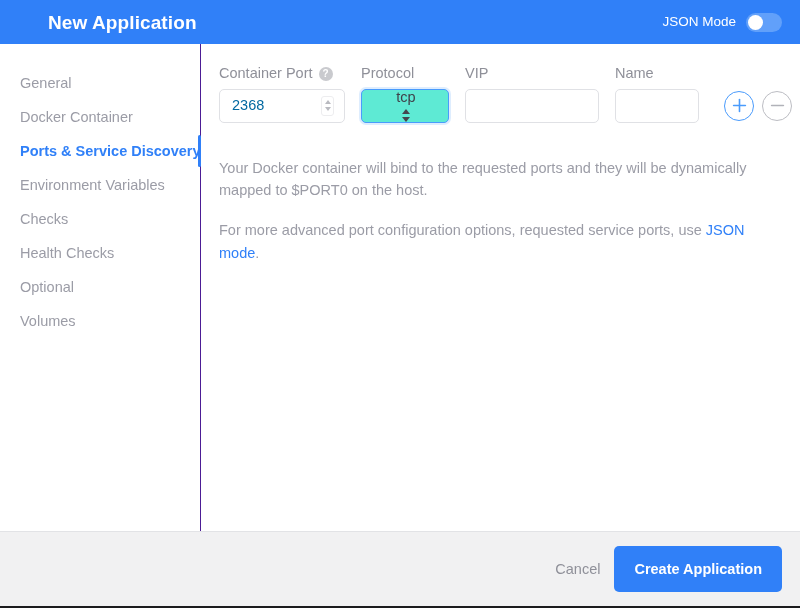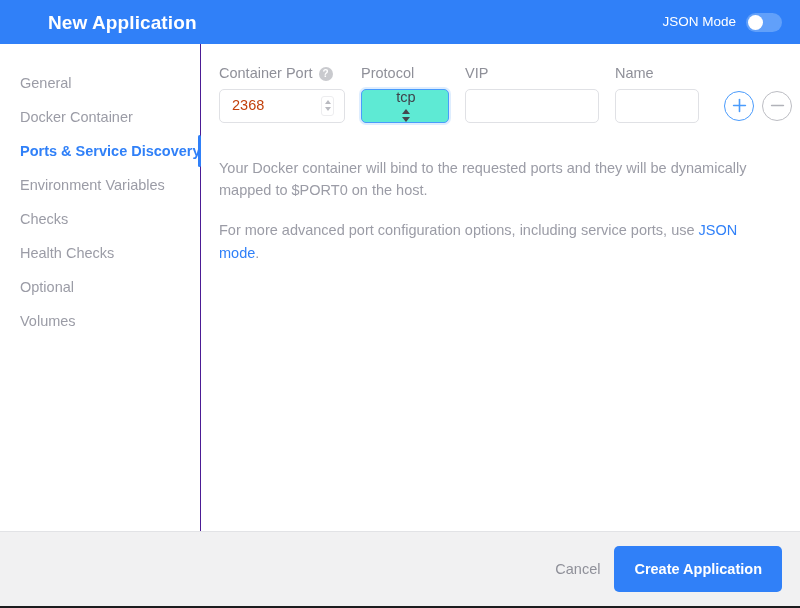--- a/index.html
+++ b/index.html
@@ -161,21 +161,21 @@
 
   .input-box {
     height: 34px;
     border: 1px solid #e0e1e5;
     border-radius: 5px;
     background: #ffffff;
     display: flex;
     align-items: center;
     padding: 0 10px 0 12px;
     font-size: 14.5px;
-    color: #c2410c;
+    color: #0369a1;
   }
   .input-box .val { flex: 1 1 auto; line-height: 1; }
 
   .w-port { width: 126px; }
   .w-proto { width: 88px; }
   .w-name { width: 84px; }
   .w-vip { width: 134px; }
 
   
   .spinner {
@@ -396,21 +396,21 @@
             <svg width="15" height="15" viewBox="0 0 15 15" aria-hidden="true">
               <line x1="1.6" y1="7.5" x2="13.4" y2="7.5" stroke="#b1b2b9" stroke-width="1.6" stroke-linecap="round"></line>
             </svg>
           </div>
         </div>
 
       </div>
 
       <div class="desc">
         <p>Your Docker container will bind to the requested ports and they will be dynamically mapped to $PORT0 on the host.</p>
-        <p><span>For more advanced port configuration options, including service ports, use </span><a class="link">JSON mode</a><span>.</span></p>
+        <p><span>For more advanced port configuration options, requested service ports, use </span><a class="link">JSON mode</a><span>.</span></p>
       </div>
 
     </div>
   </div>
 
   <div class="footer">
     <button class="btn-cancel">Cancel</button>
     <button class="btn-primary">Create Application</button>
   </div>
 

